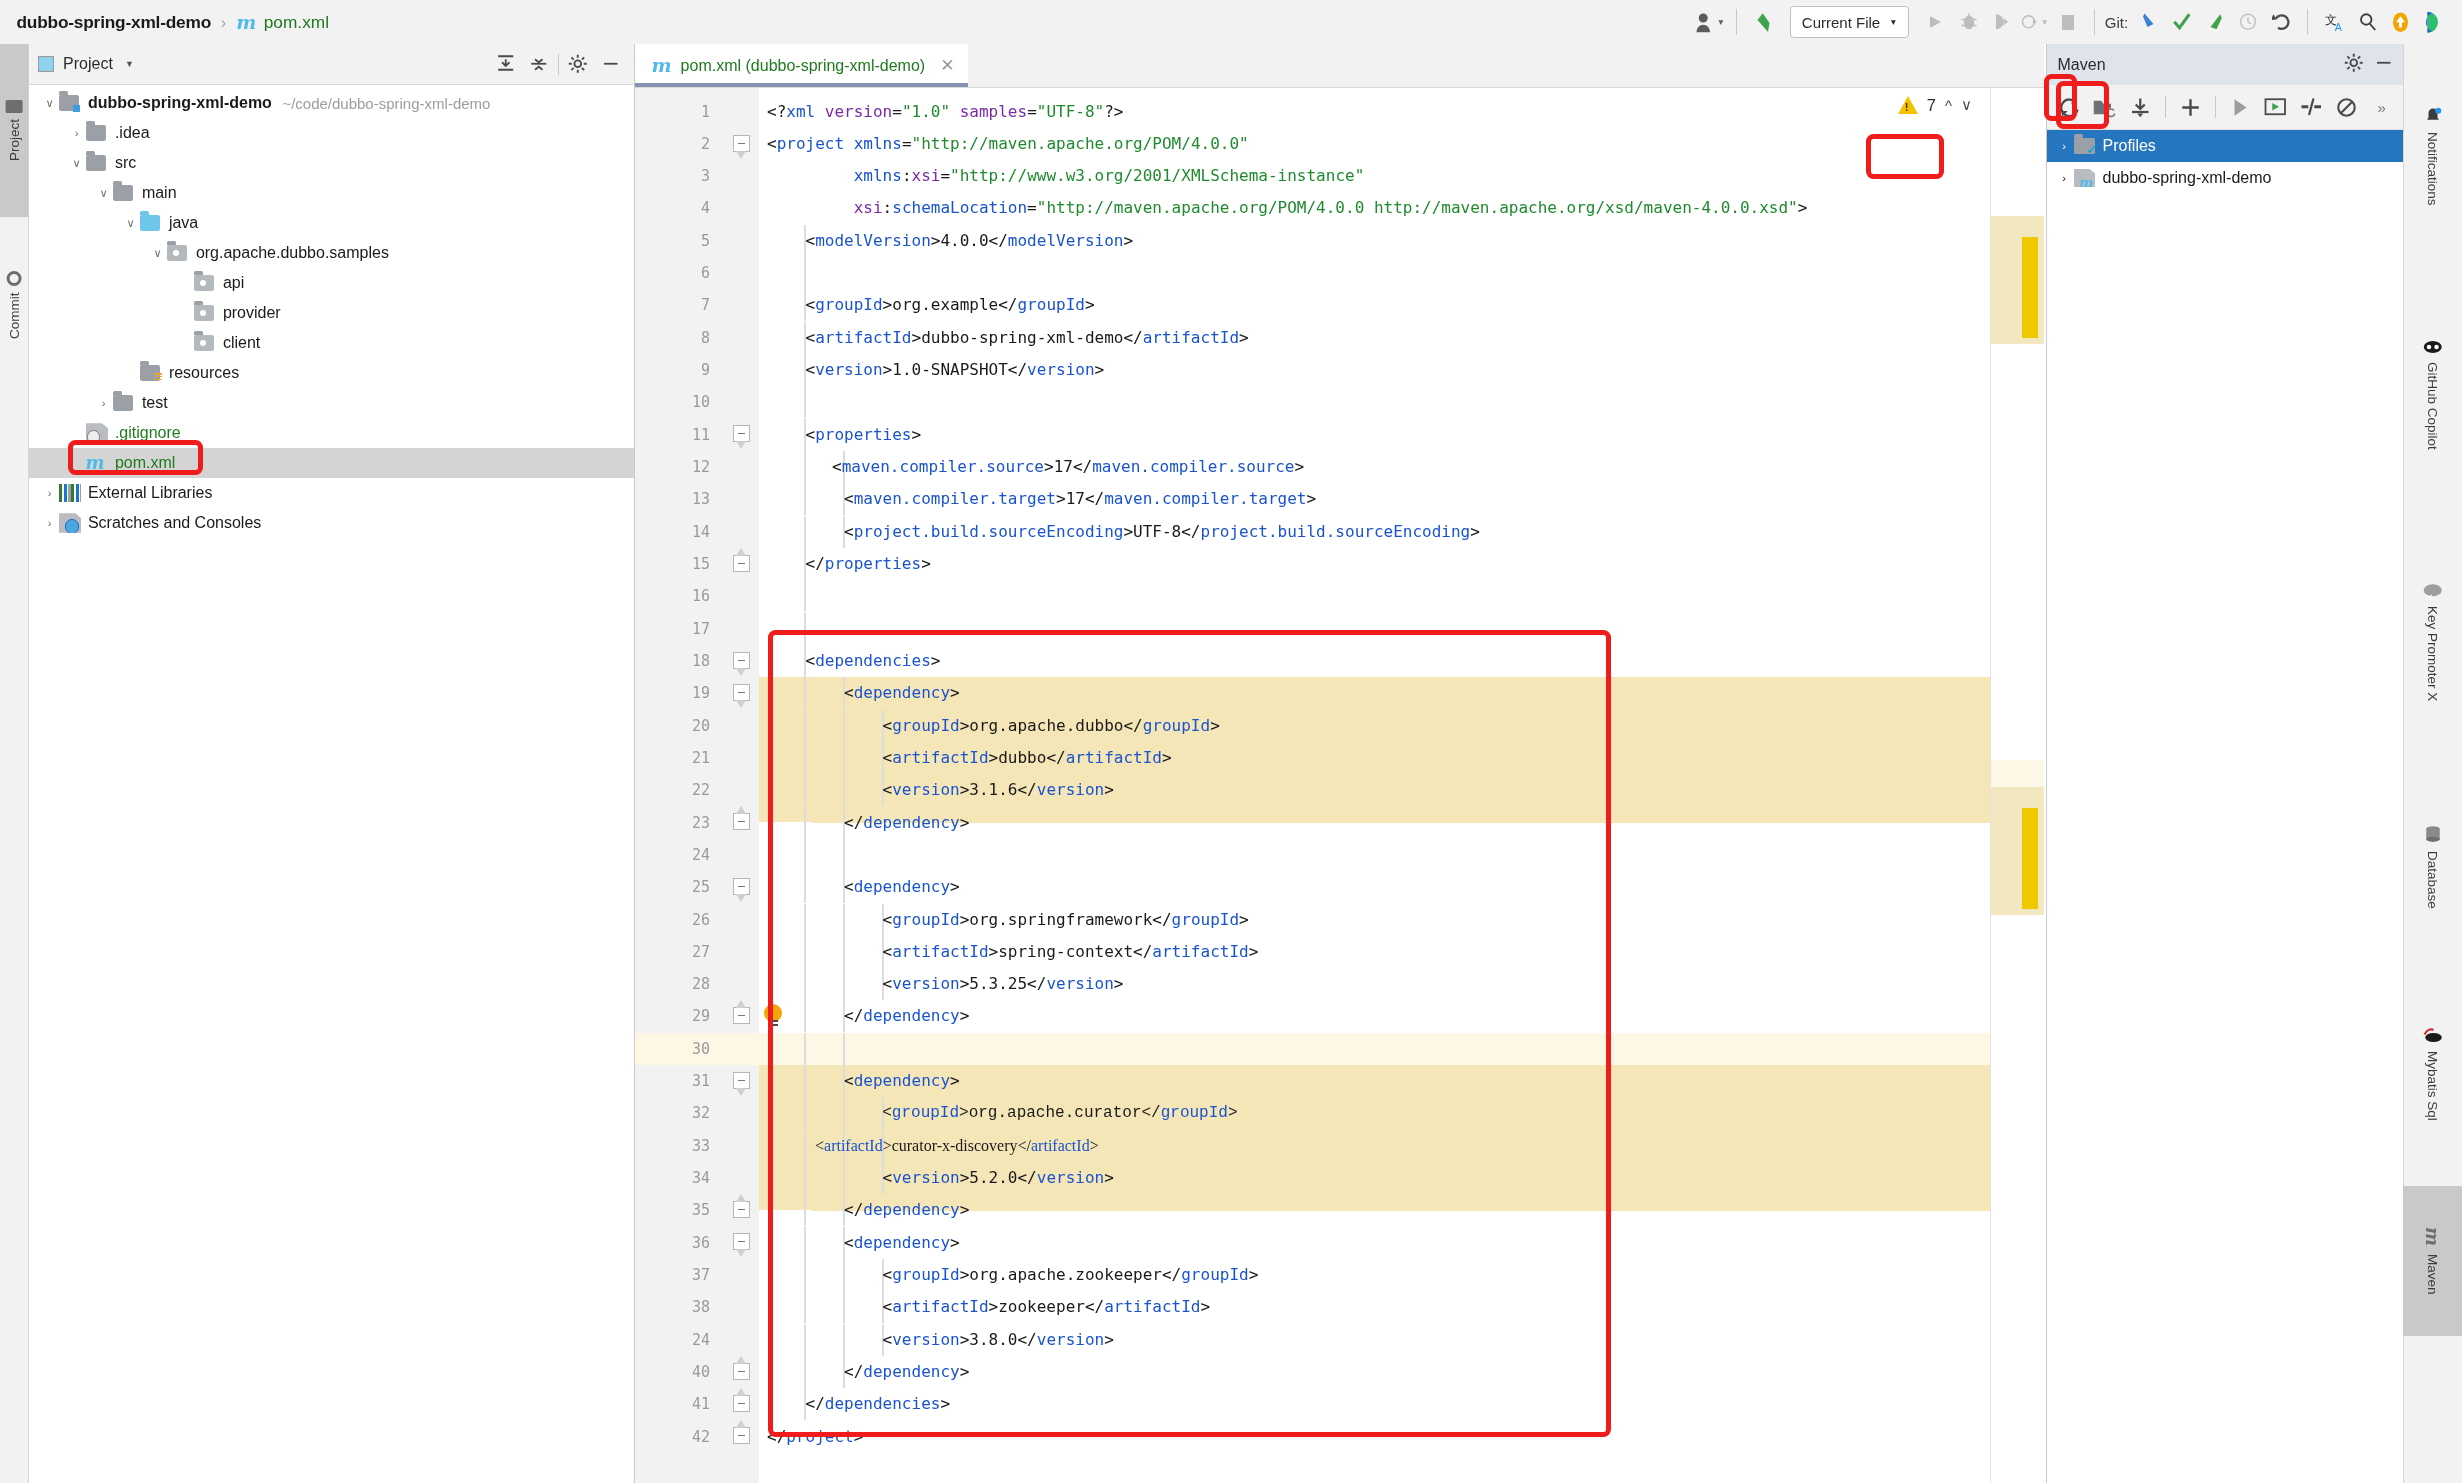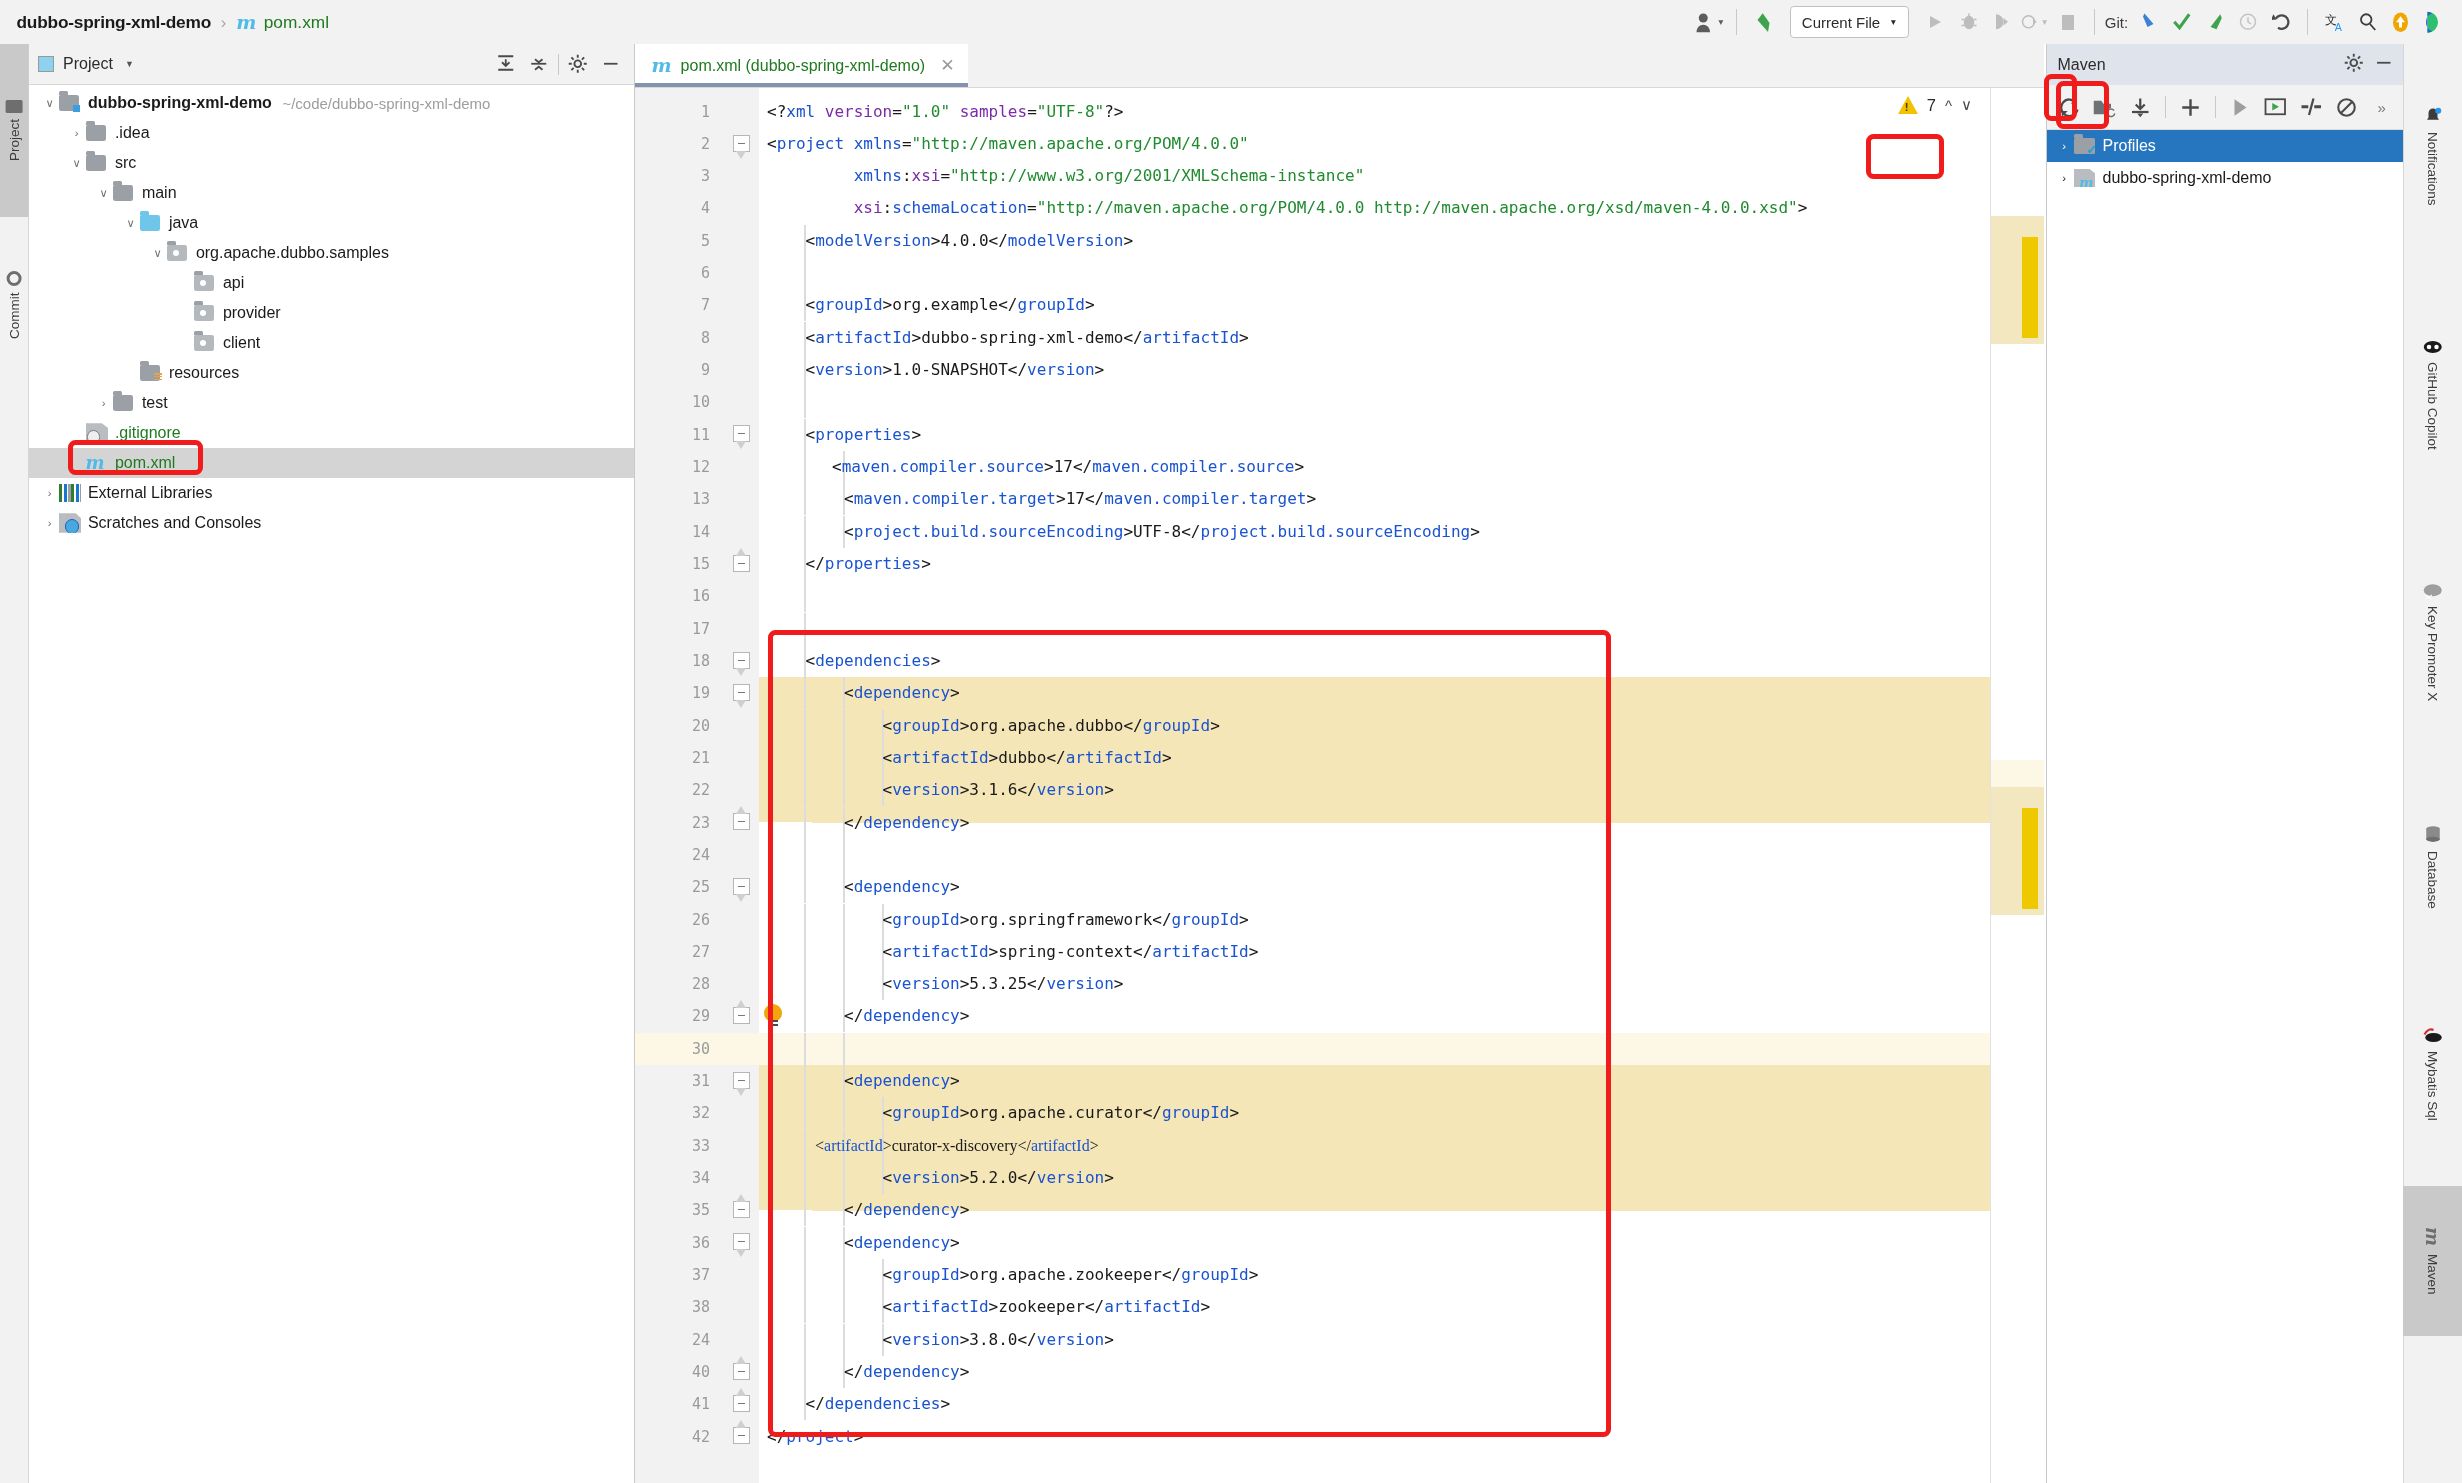--- a/index.html
+++ b/index.html
@@ -581,21 +581,21 @@
         <div class="cline" style="left: 132px; top: 686px;"><span class="brk">            &lt;</span><span class="tag">version</span><span class="brk">&gt;</span><span class="txt">3.1.6</span><span class="brk">&lt;/</span><span class="tag">version</span><span class="brk">&gt;</span></div>
         <div class="cline" style="left: 132px; top: 719px;"><span class="brk">        &lt;/</span><span class="tag">dependency</span><span class="brk">&gt;</span></div>
         <div class="cline" style="left: 132px; top: 751px;"></div>
         <div class="cline" style="left: 132px; top: 783px;"><span class="brk">        &lt;</span><span class="tag">dependency</span><span class="brk">&gt;</span></div>
         <div class="cline" style="left: 132px; top: 816px;"><span class="brk">            &lt;</span><span class="tag">groupId</span><span class="brk">&gt;</span><span class="txt">org.springframework</span><span class="brk">&lt;/</span><span class="tag">groupId</span><span class="brk">&gt;</span></div>
         <div class="cline" style="left: 132px; top: 848px;"><span class="brk">            &lt;</span><span class="tag">artifactId</span><span class="brk">&gt;</span><span class="txt">spring-context</span><span class="brk">&lt;/</span><span class="tag">artifactId</span><span class="brk">&gt;</span></div>
         <div class="cline" style="left: 132px; top: 880px;"><span class="brk">            &lt;</span><span class="tag">version</span><span class="brk">&gt;</span><span class="txt">5.3.25</span><span class="brk">&lt;/</span><span class="tag">version</span><span class="brk">&gt;</span></div>
         <div class="cline" style="left: 132px; top: 912px;"><span class="brk">        &lt;/</span><span class="tag">dependency</span><span class="brk">&gt;</span></div>
         <div class="cline" style="left: 132px; top: 945px;"></div>
         <div class="cline" style="left: 132px; top: 977px;"><span class="brk">        &lt;</span><span class="tag">dependency</span><span class="brk">&gt;</span></div>
-        <div class="cline" style="left: 132px; top: 1009px;"><span class="brk">            &lt;</span><span class="tag">groupId</span><span class="brk">&gt;</span><span class="txt">org.apache.curator</span><span class="brk">&lt;/</span><span class="tag">groupId</span><span class="brk">&gt;</span></div>
+        <div class="cline" style="left: 132px; top: 1009px; font-family: Liberation Mono, monospace;"><span class="brk">            &lt;</span><span class="tag">groupId</span><span class="brk">&gt;</span><span class="txt">org.apache.curator</span><span class="brk">&lt;/</span><span class="tag">groupId</span><span class="brk">&gt;</span></div>
         <div class="cline" style="left: 132px; top: 1042px; font-family: Liberation Serif, serif;"><span class="brk">            &lt;</span><span class="tag">artifactId</span><span class="brk">&gt;</span><span class="txt">curator-x-discovery</span><span class="brk">&lt;/</span><span class="tag">artifactId</span><span class="brk">&gt;</span></div>
         <div class="cline" style="left: 132px; top: 1074px; text-align: right;"><span class="brk">            &lt;</span><span class="tag">version</span><span class="brk">&gt;</span><span class="txt">5.2.0</span><span class="brk">&lt;/</span><span class="tag">version</span><span class="brk">&gt;</span></div>
         <div class="cline" style="left: 132px; top: 1106px;"><span class="brk">        &lt;/</span><span class="tag">dependency</span><span class="brk">&gt;</span></div>
         <div class="cline" style="left: 132px; top: 1139px;"><span class="brk">        &lt;</span><span class="tag">dependency</span><span class="brk">&gt;</span></div>
         <div class="cline" style="left: 132px; top: 1171px;"><span class="brk">            &lt;</span><span class="tag">groupId</span><span class="brk">&gt;</span><span class="txt">org.apache.zookeeper</span><span class="brk">&lt;/</span><span class="tag">groupId</span><span class="brk">&gt;</span></div>
         <div class="cline" style="left: 132px; top: 1203px;"><span class="brk">            &lt;</span><span class="tag">artifactId</span><span class="brk">&gt;</span><span class="txt">zookeeper</span><span class="brk">&lt;/</span><span class="tag">artifactId</span><span class="brk">&gt;</span></div>
         <div class="cline" style="left: 132px; top: 1236px;"><span class="brk">            &lt;</span><span class="tag">version</span><span class="brk">&gt;</span><span class="txt">3.8.0</span><span class="brk">&lt;/</span><span class="tag">version</span><span class="brk">&gt;</span></div>
         <div class="cline" style="left: 132px; top: 1268px;"><span class="brk">        &lt;/</span><span class="tag">dependency</span><span class="brk">&gt;</span></div>
         <div class="cline" style="left: 132px; top: 1300px;"><span class="brk">    &lt;/</span><span class="tag">dependencies</span><span class="brk">&gt;</span></div>
         <div class="cline" style="left: 132px; top: 1333px;"><span class="brk">&lt;/</span><span class="tag">project</span><span class="brk">&gt;</span></div>

